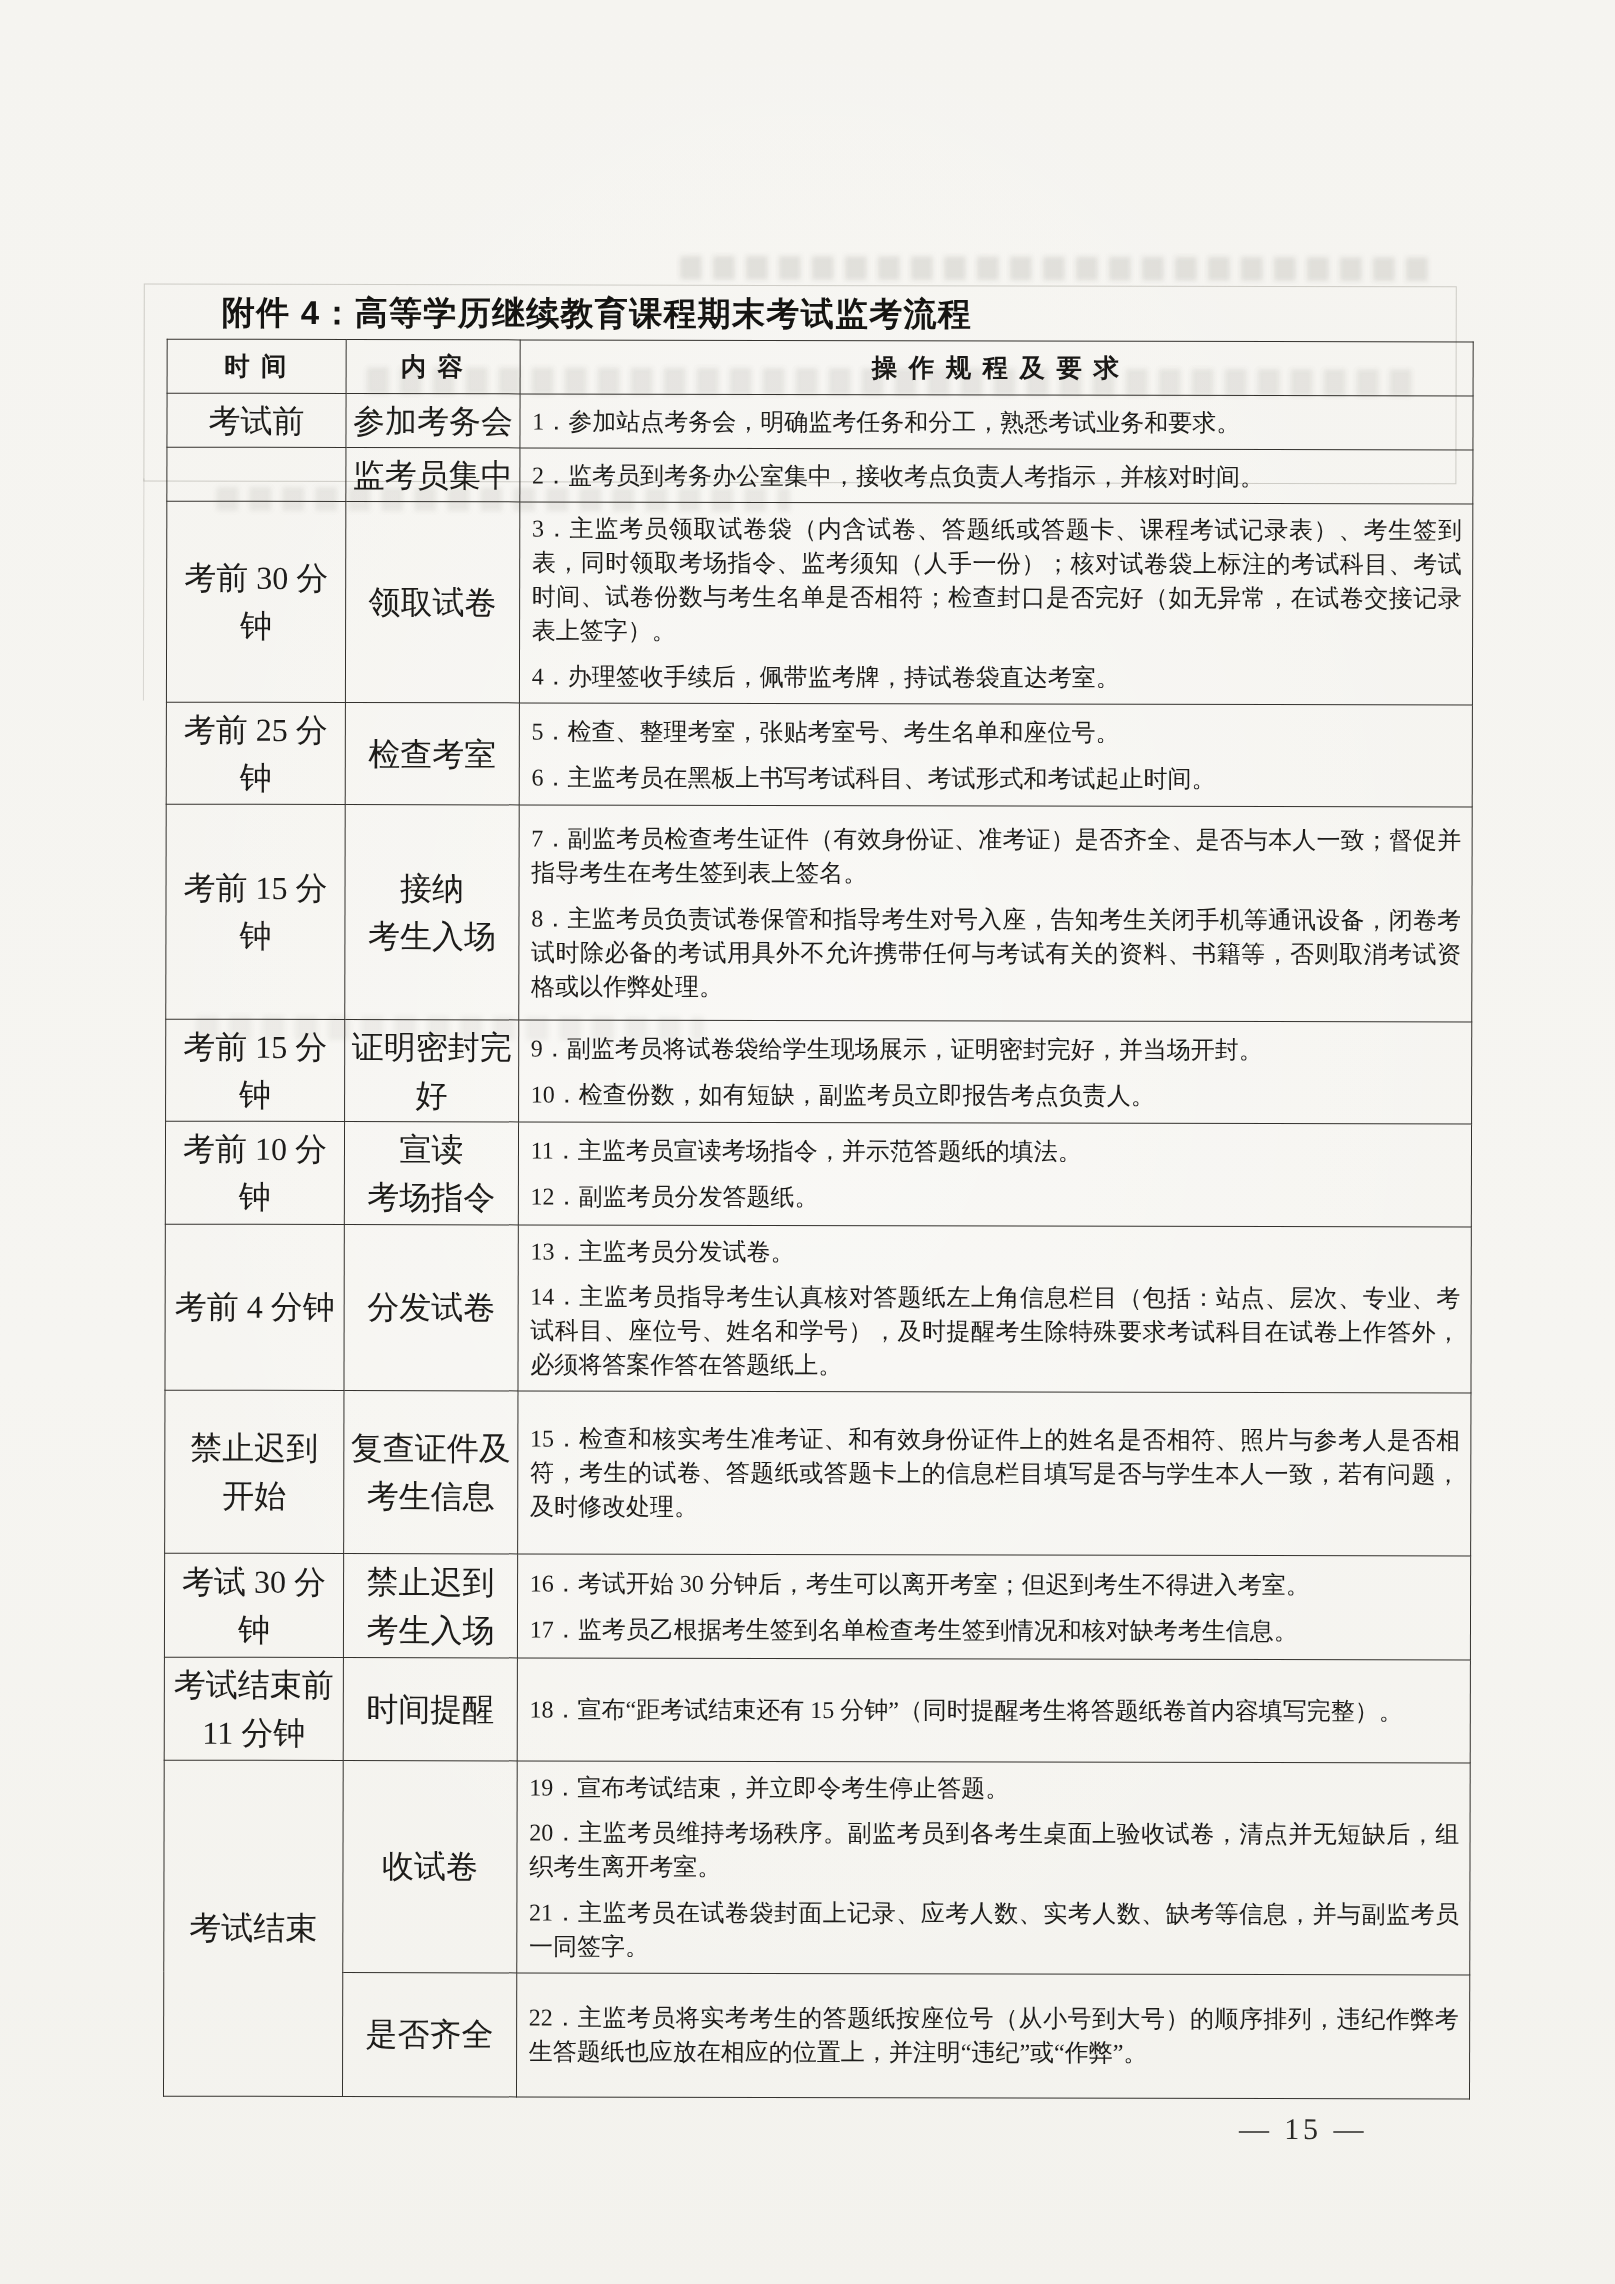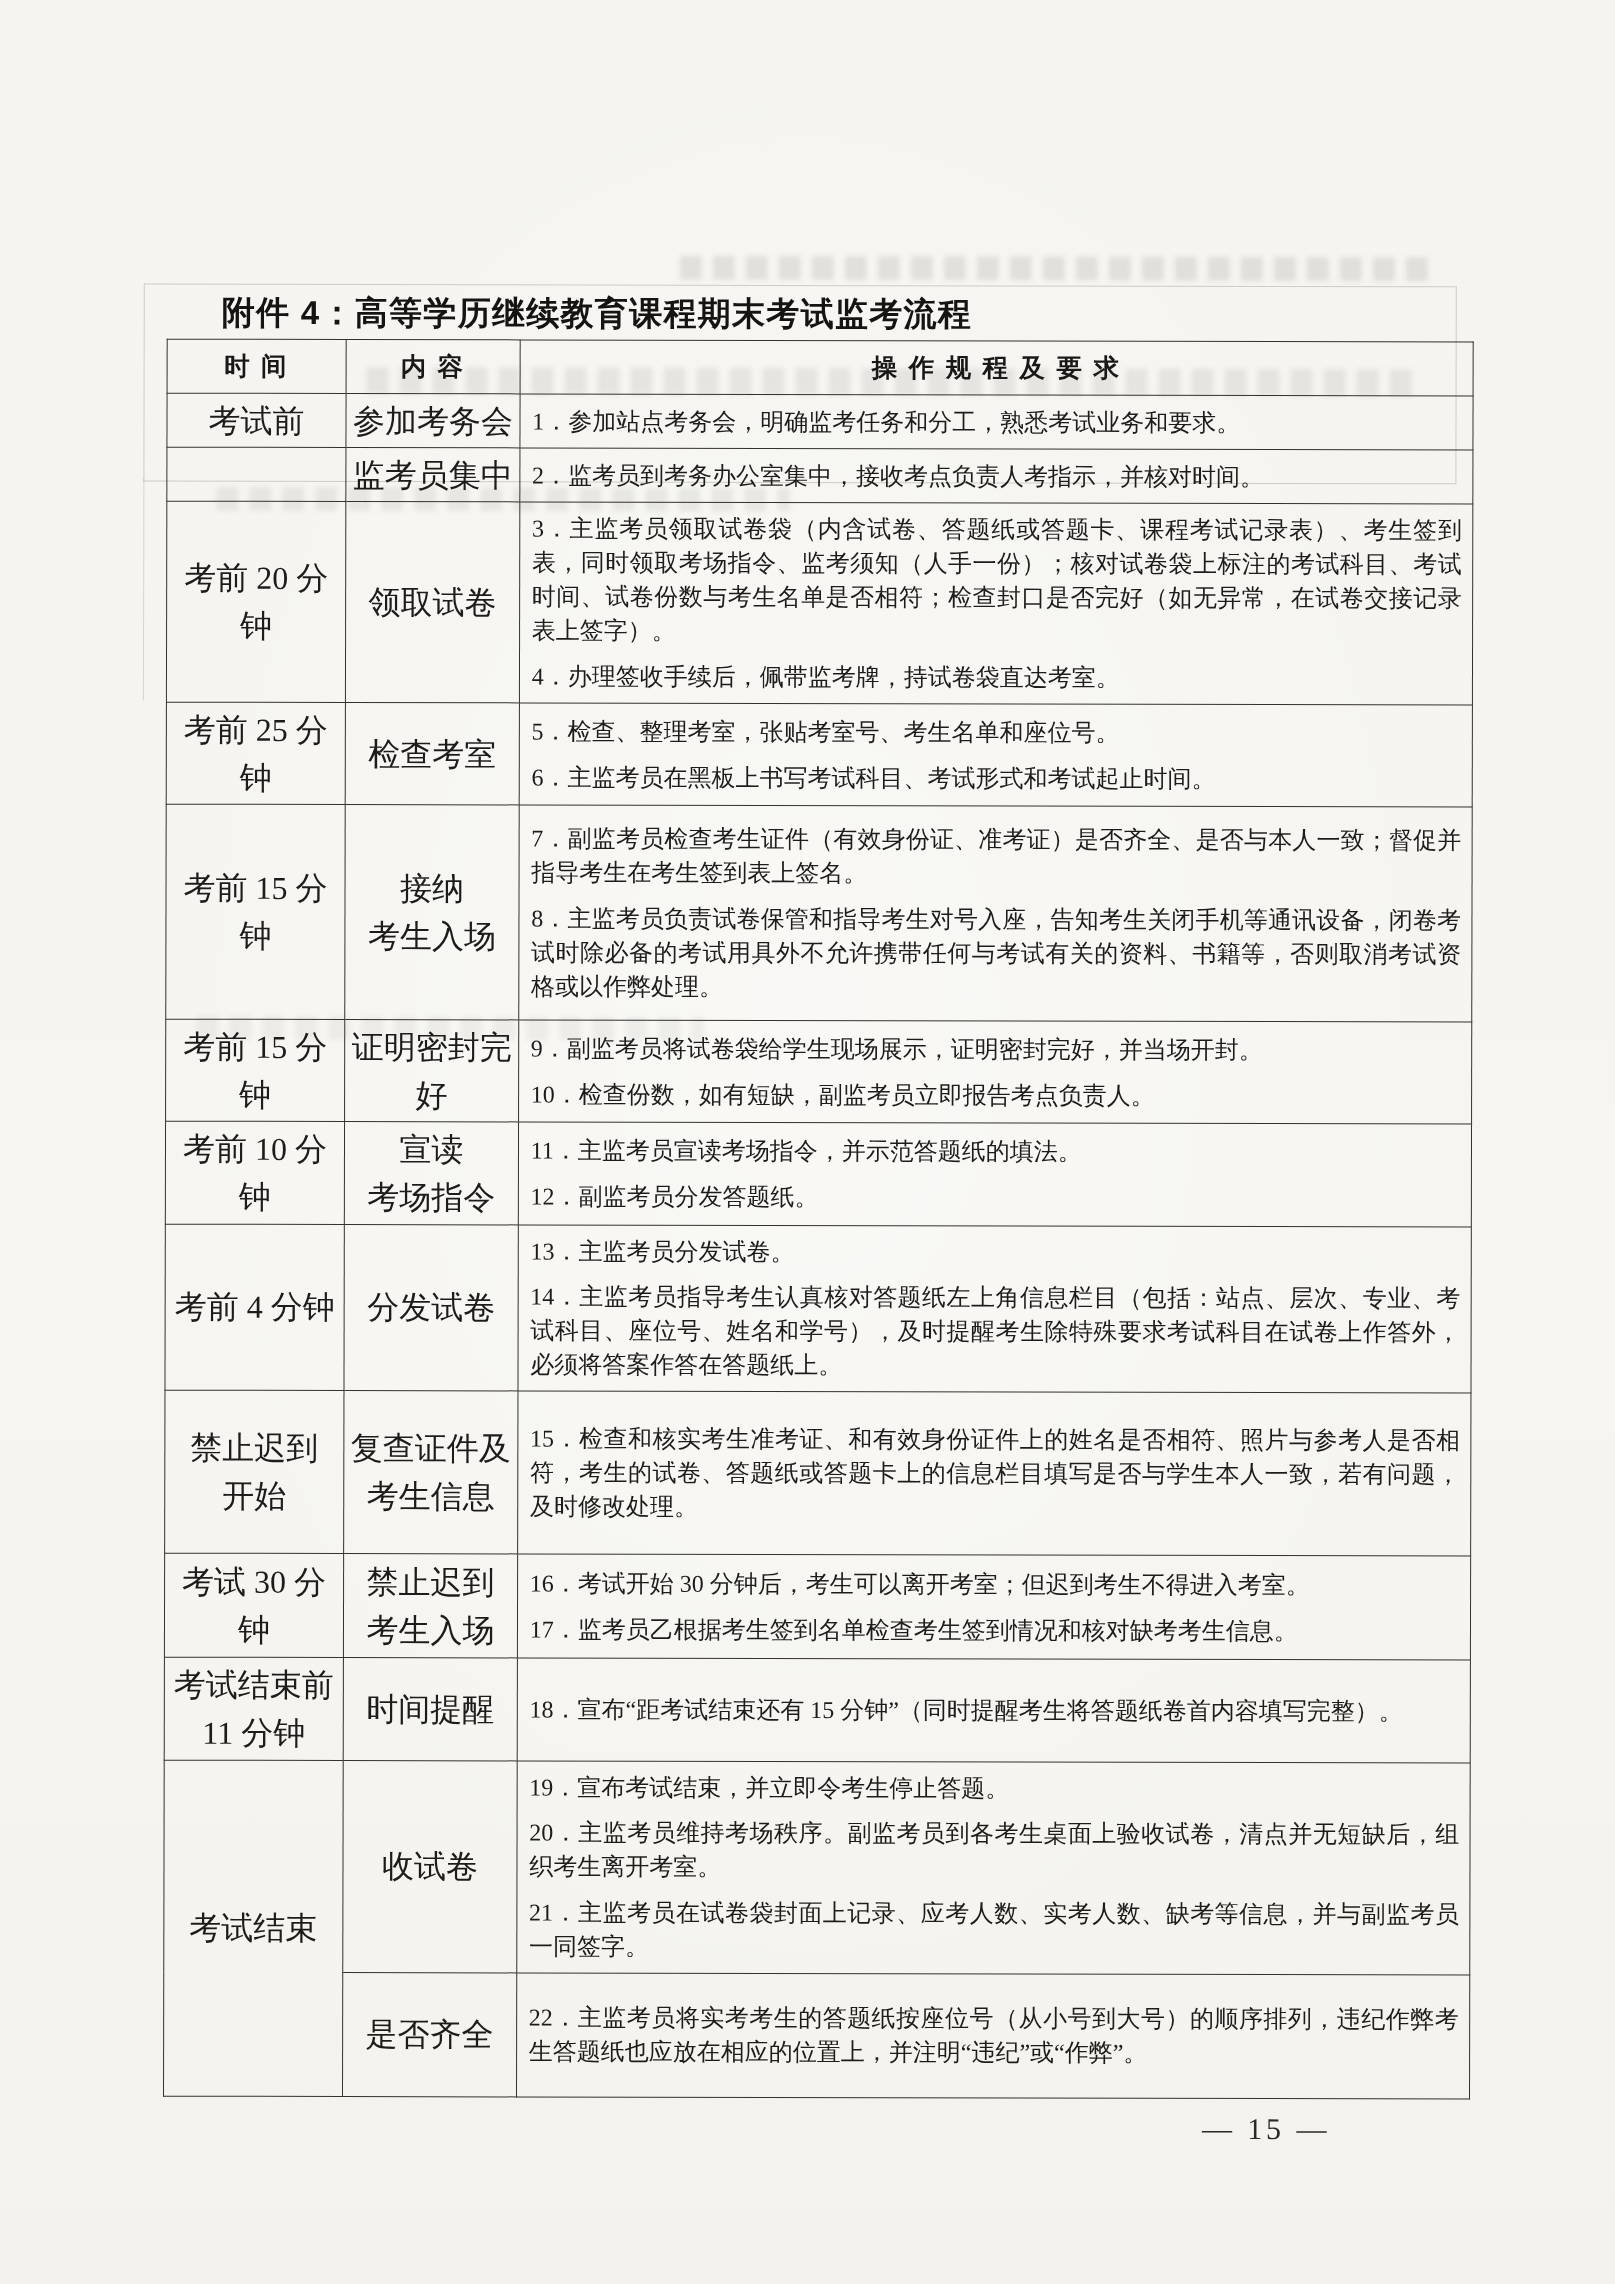--- a/index.html
+++ b/index.html
@@ -82,21 +82,21 @@
   }
   td.col-proc{
     padding:9px 10.4px 9px 11.7px;
     font-size:24px;line-height:34px;
     text-align:justify;
     color:#1d1c1a;
   }
   td.col-proc p{margin:0;}
   td.col-proc p + p{margin-top:11.7px;}
   .page-number{
-    position:absolute;left:1204px;top:2111px;z-index:2;
+    position:absolute;left:1241px;top:2111px;z-index:2;
     font-size:30px;letter-spacing:3.9px;color:#2a2926;
     font-family:"Liberation Serif","DejaVu Serif",serif;
   }
 </style>
 </head>
 <body>
 
 <div class="page">
   <div class="scan">
 
@@ -132,21 +132,21 @@
               </td>
             </tr>
             <tr style="height: 44px;">
               <td class="col-time"></td>
               <td class="col-content">监考员集中</td>
               <td class="col-proc">
                 <p>2．监考员到考务办公室集中，接收考点负责人考指示，并核对时间。</p>
               </td>
             </tr>
             <tr style="height: 196px;">
-              <td class="col-time">考前 20 分钟</td>
+              <td class="col-time">考前 30 分钟</td>
               <td class="col-content">领取试卷</td>
               <td class="col-proc">
                 <p>3．主监考员领取试卷袋（内含试卷、答题纸或答题卡、课程考试记录表）、考生签到表，同时领取考场指令、监考须知（人手一份）；核对试卷袋上标注的考试科目、考试时间、试卷份数与考生名单是否相符；检查封口是否完好（如无异常，在试卷交接记录表上签字）。</p>
                 <p>4．办理签收手续后，佩带监考牌，持试卷袋直达考室。</p>
               </td>
             </tr>
             <tr style="height: 87px;">
               <td class="col-time">考前 25 分钟</td>
               <td class="col-content">检查考室</td>
               <td class="col-proc">

